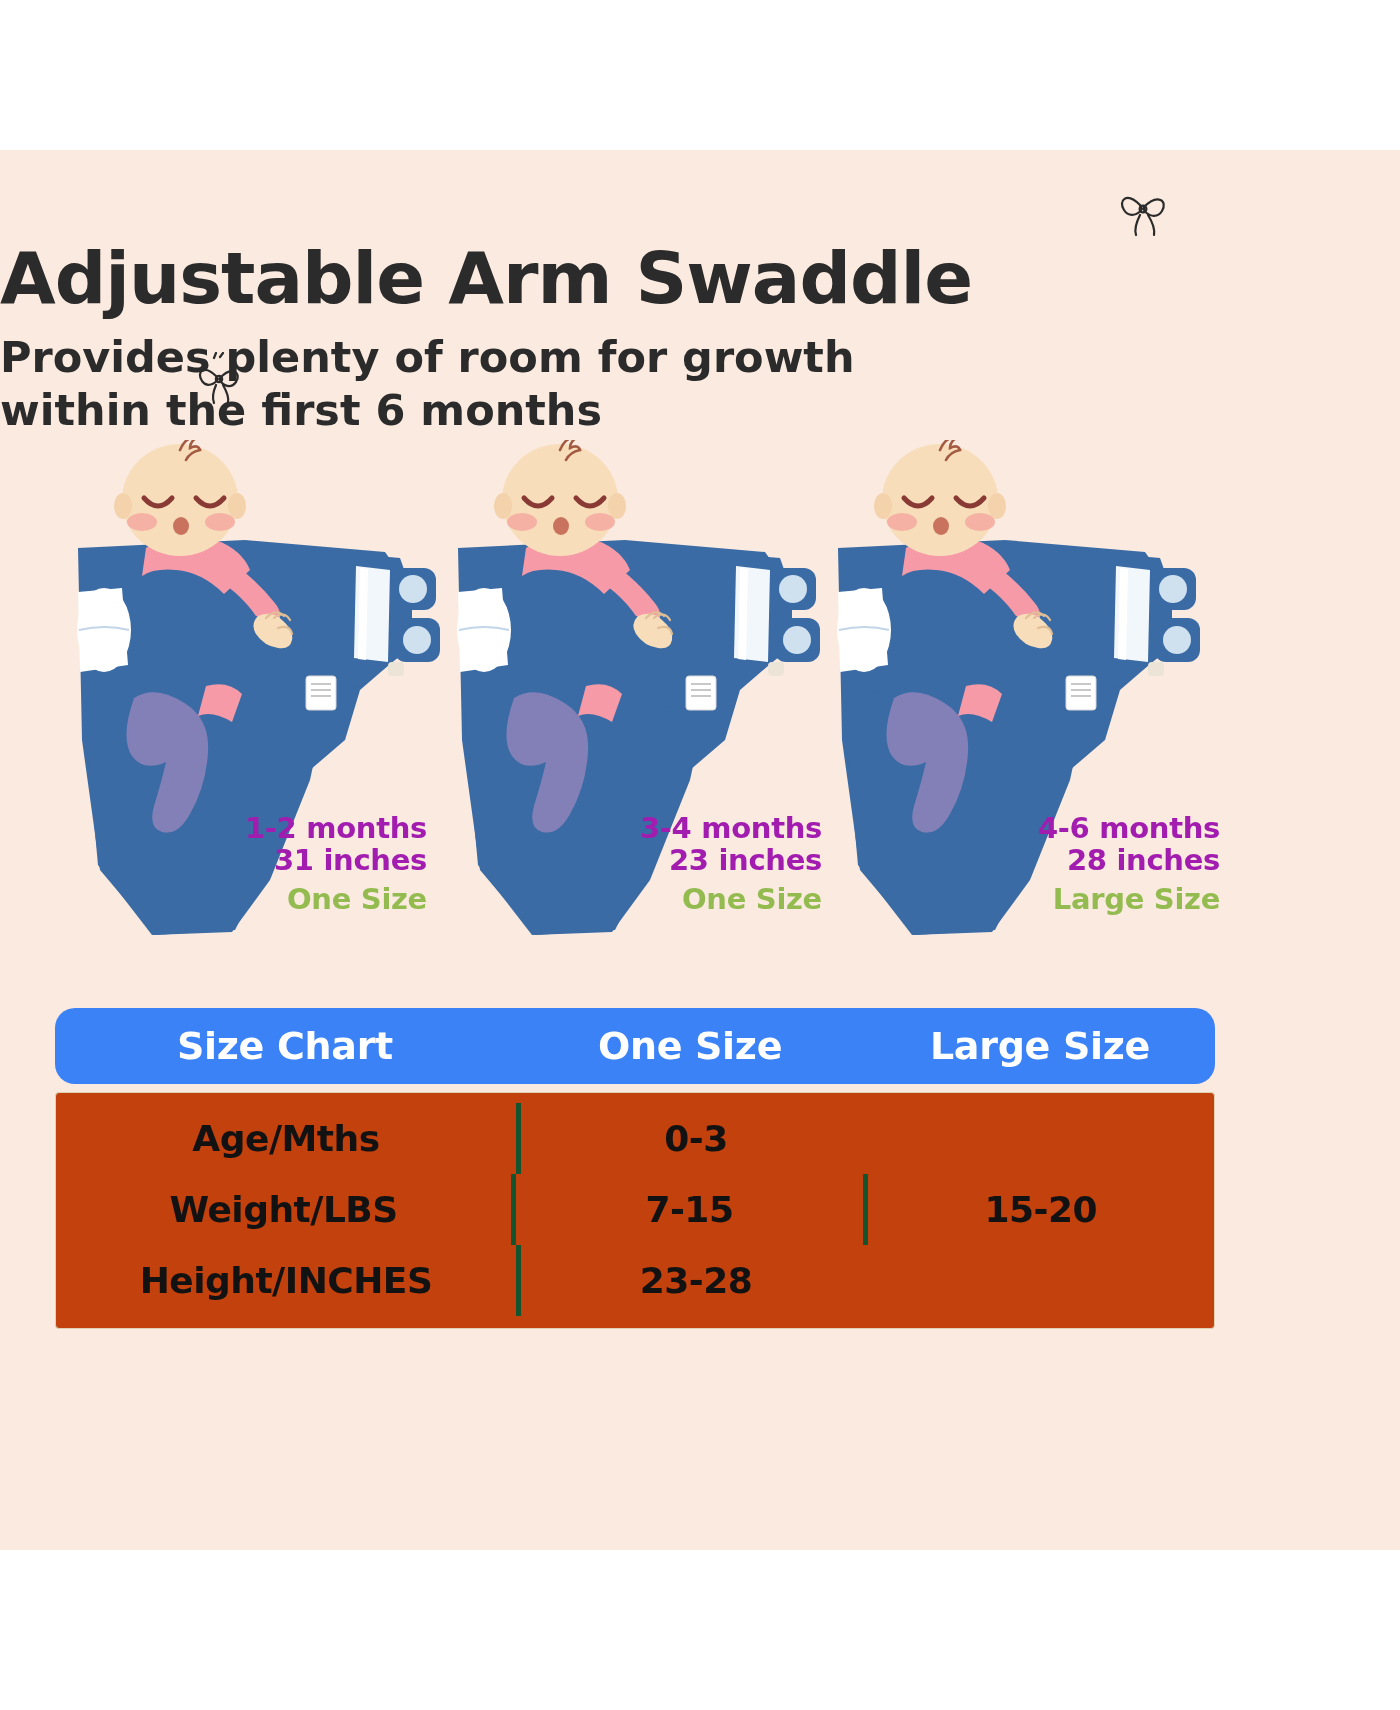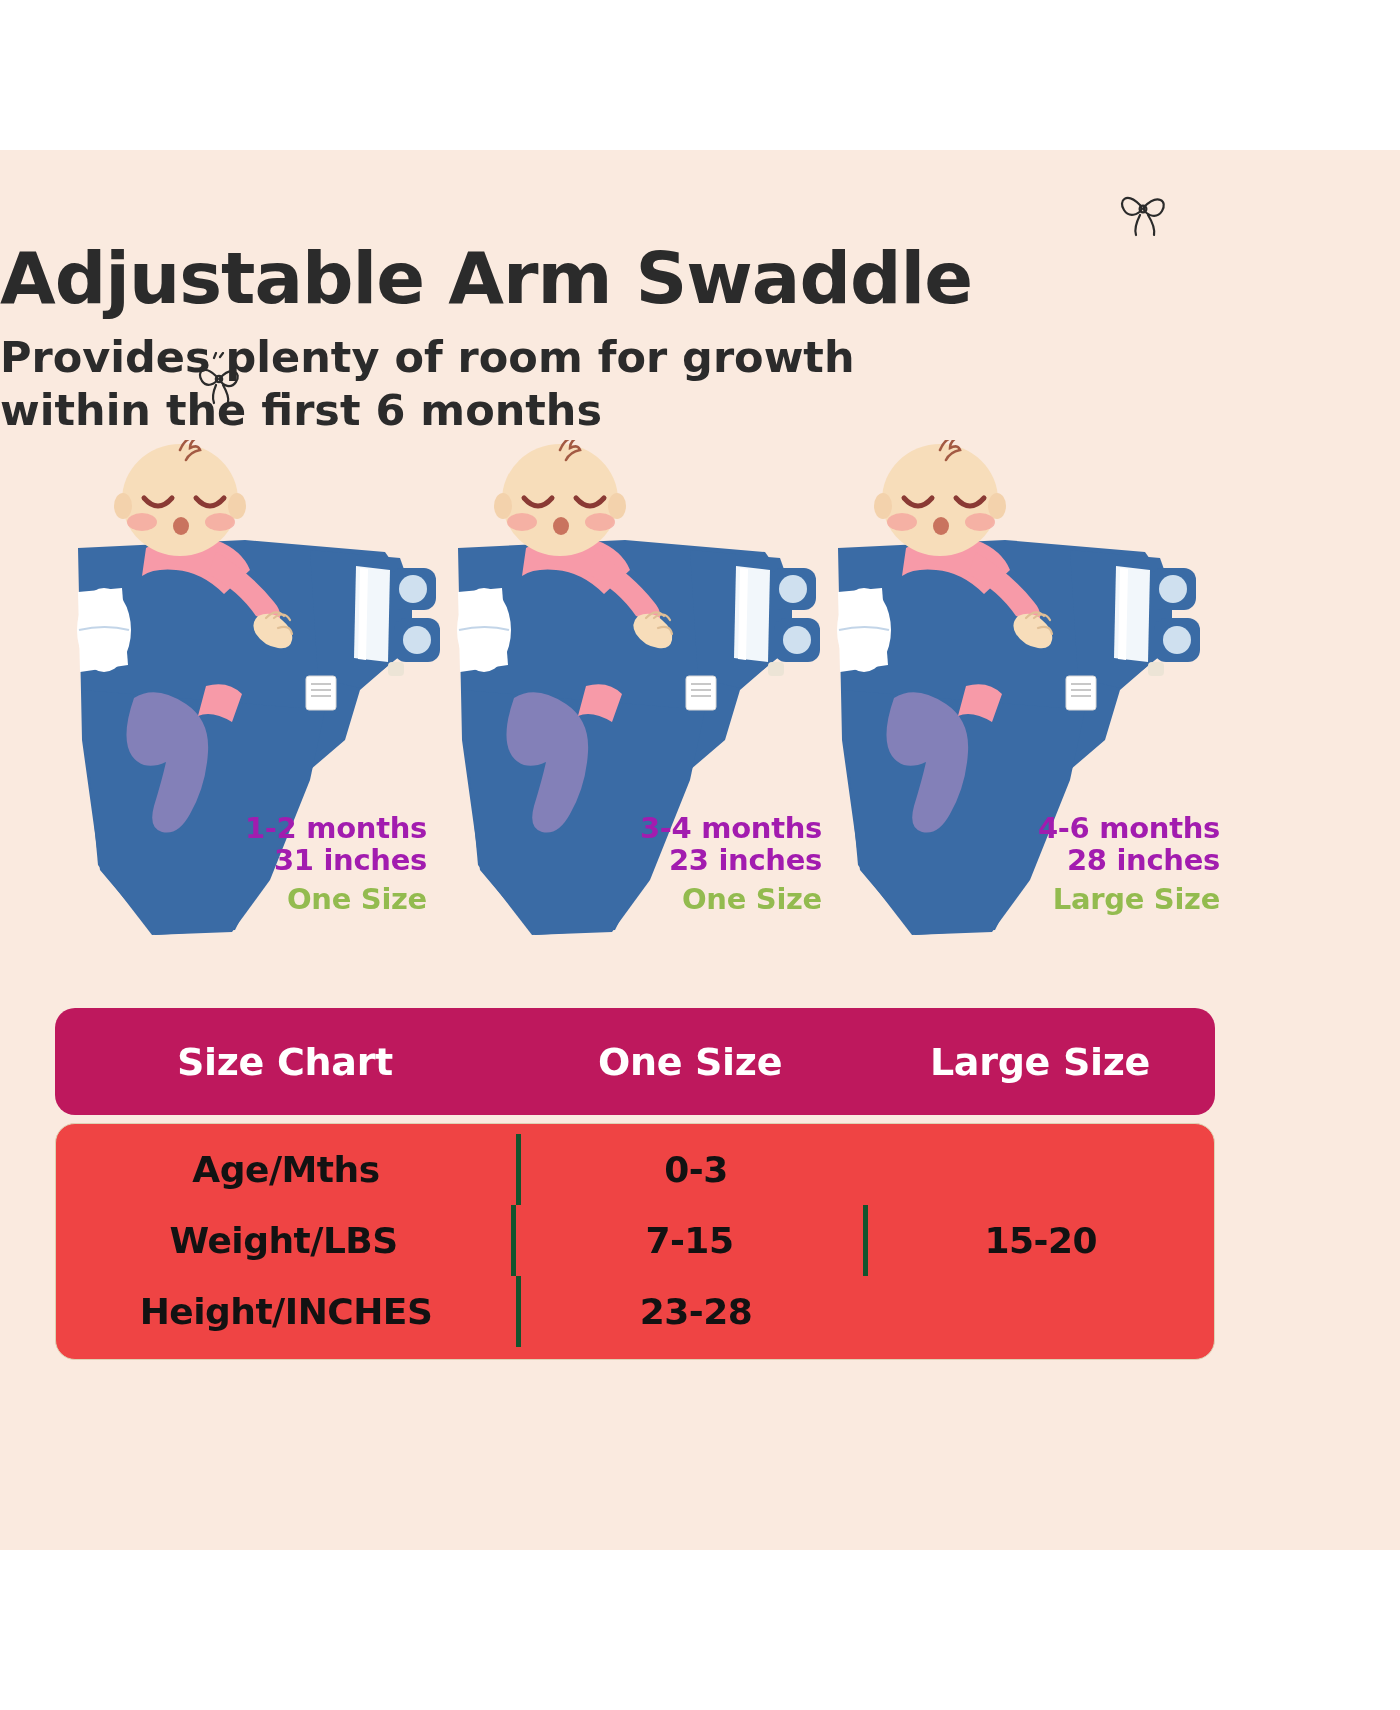--- a/index.html
+++ b/index.html
@@ -58,36 +58,36 @@
   .cap-size{
     font-size:29px;font-weight:800;color:#93bb4f;margin-top:6px;
     font-family:"DejaVu Sans","Liberation Sans",sans-serif;
     letter-spacing:-0.3px;
   }
 
   
   .chart{position:absolute;left:55px;top:1008px;width:1160px;}
   .chart-head{
     display:flex;align-items:center;
-    height:107px;background:#be185d;border-radius:20px;
+    height:76px;background:#3b82f6;border-radius:20px;
   }
   .chart-head > div{
     text-align:center;color:#ffffff;
     font-size:38px;font-weight:800;letter-spacing:-0.3px;
     font-family:"DejaVu Sans","Liberation Sans",sans-serif;
   }
   .col-a{width:460px;}
   .col-b{width:350px;}
   .col-c{width:350px;}
 
   .chart-body{
     margin-top:8px;
-    background:#ef4444;
+    background:#c2410c;
     border:1px solid #ddd2b4;
-    border-radius:20px;
+    border-radius:4px;
     overflow:hidden;
   }
   .chart-row{display:flex;align-items:center;height:71px;}
   .chart-row > div{
     text-align:center;
     font-size:36px;font-weight:800;color:#121212;
     letter-spacing:-0.5px;
     font-family:"DejaVu Sans","Liberation Sans",sans-serif;
   }
   .chart-row .col-b,.chart-row .col-c{

